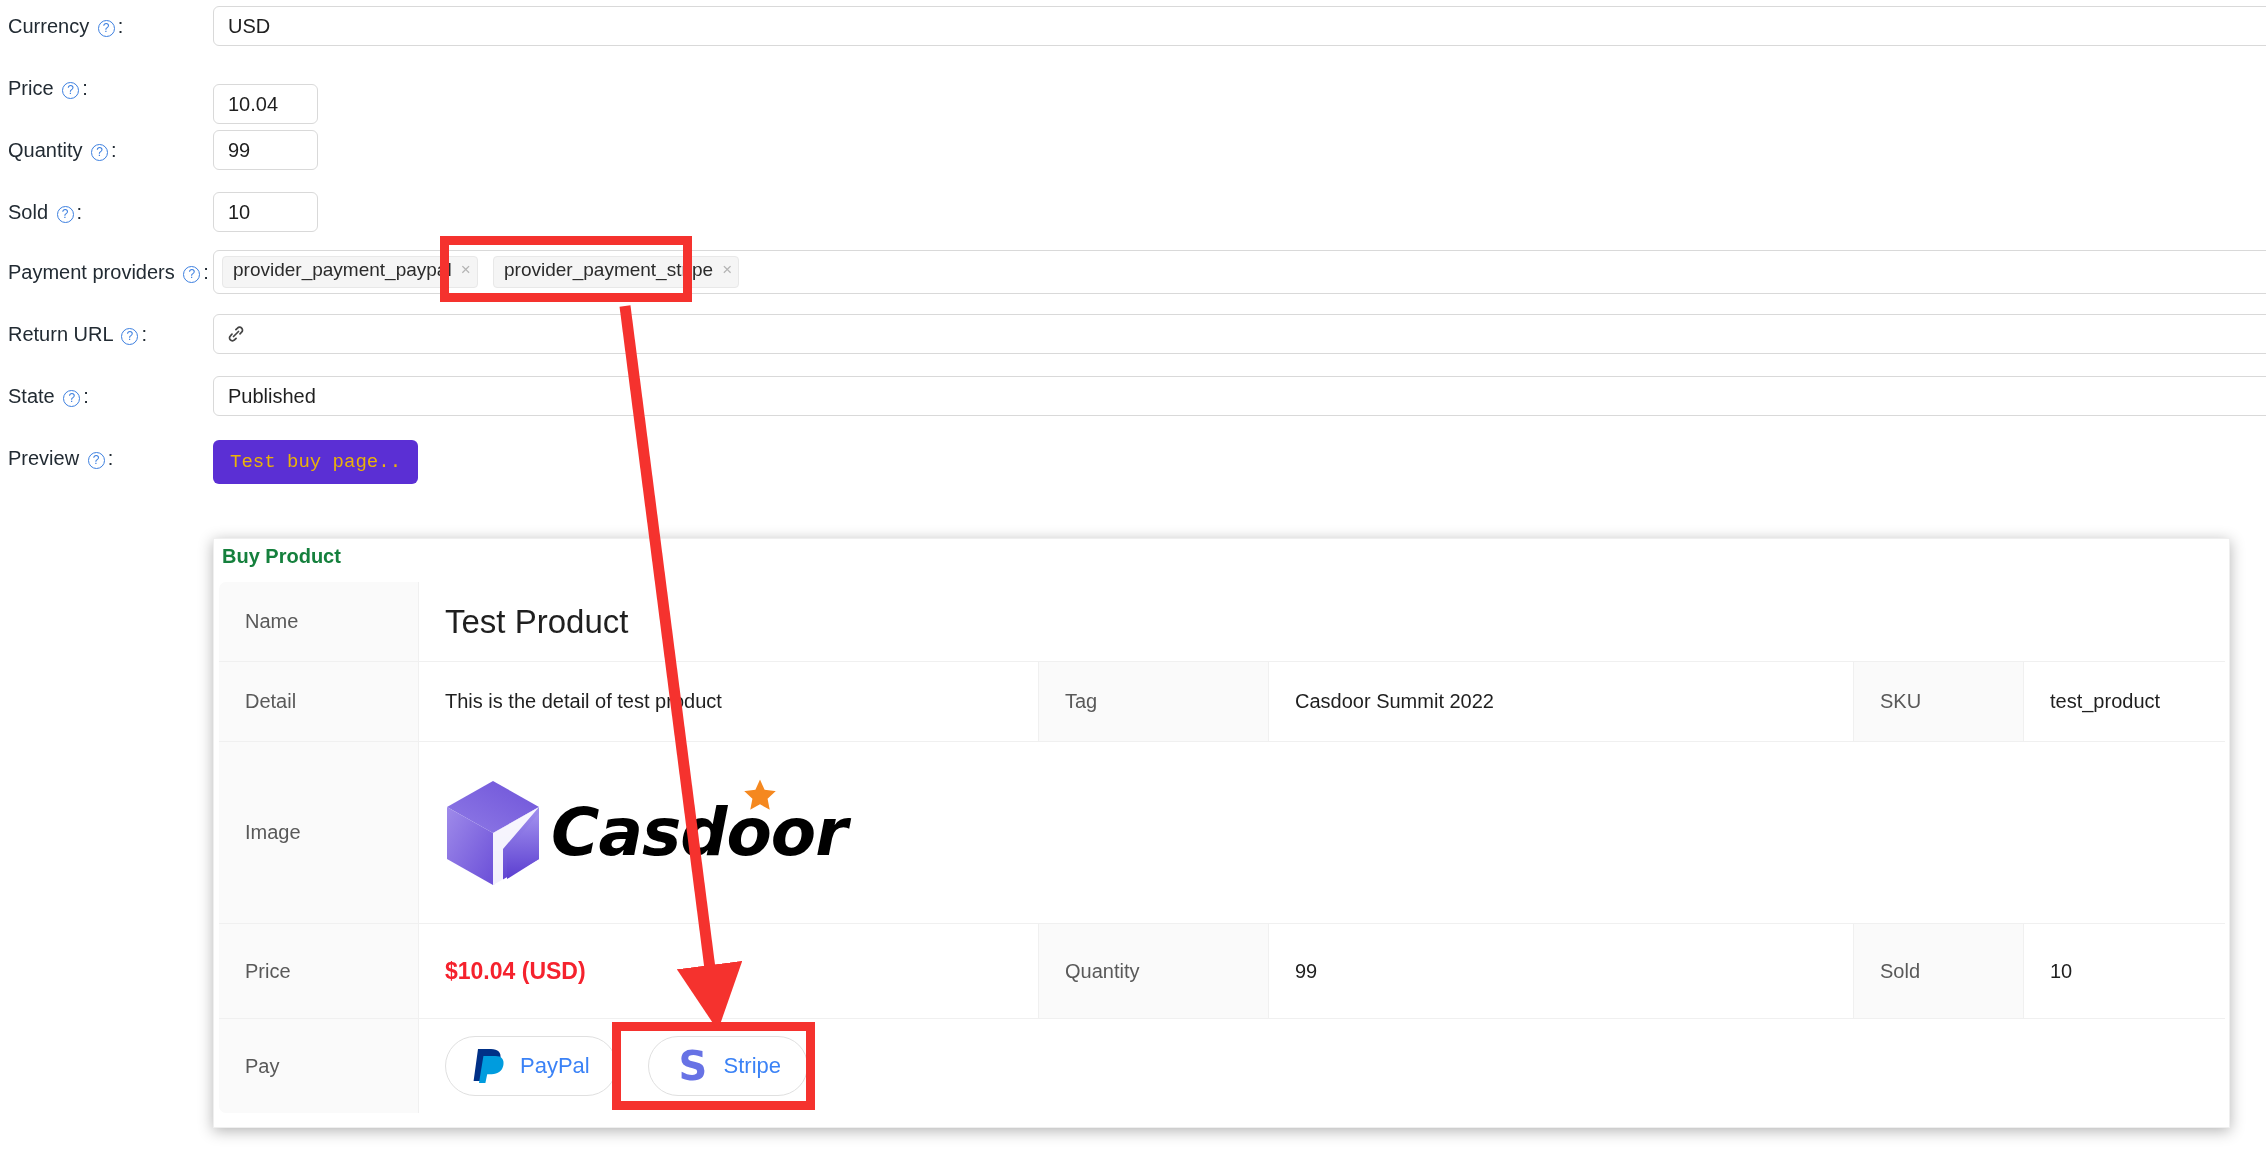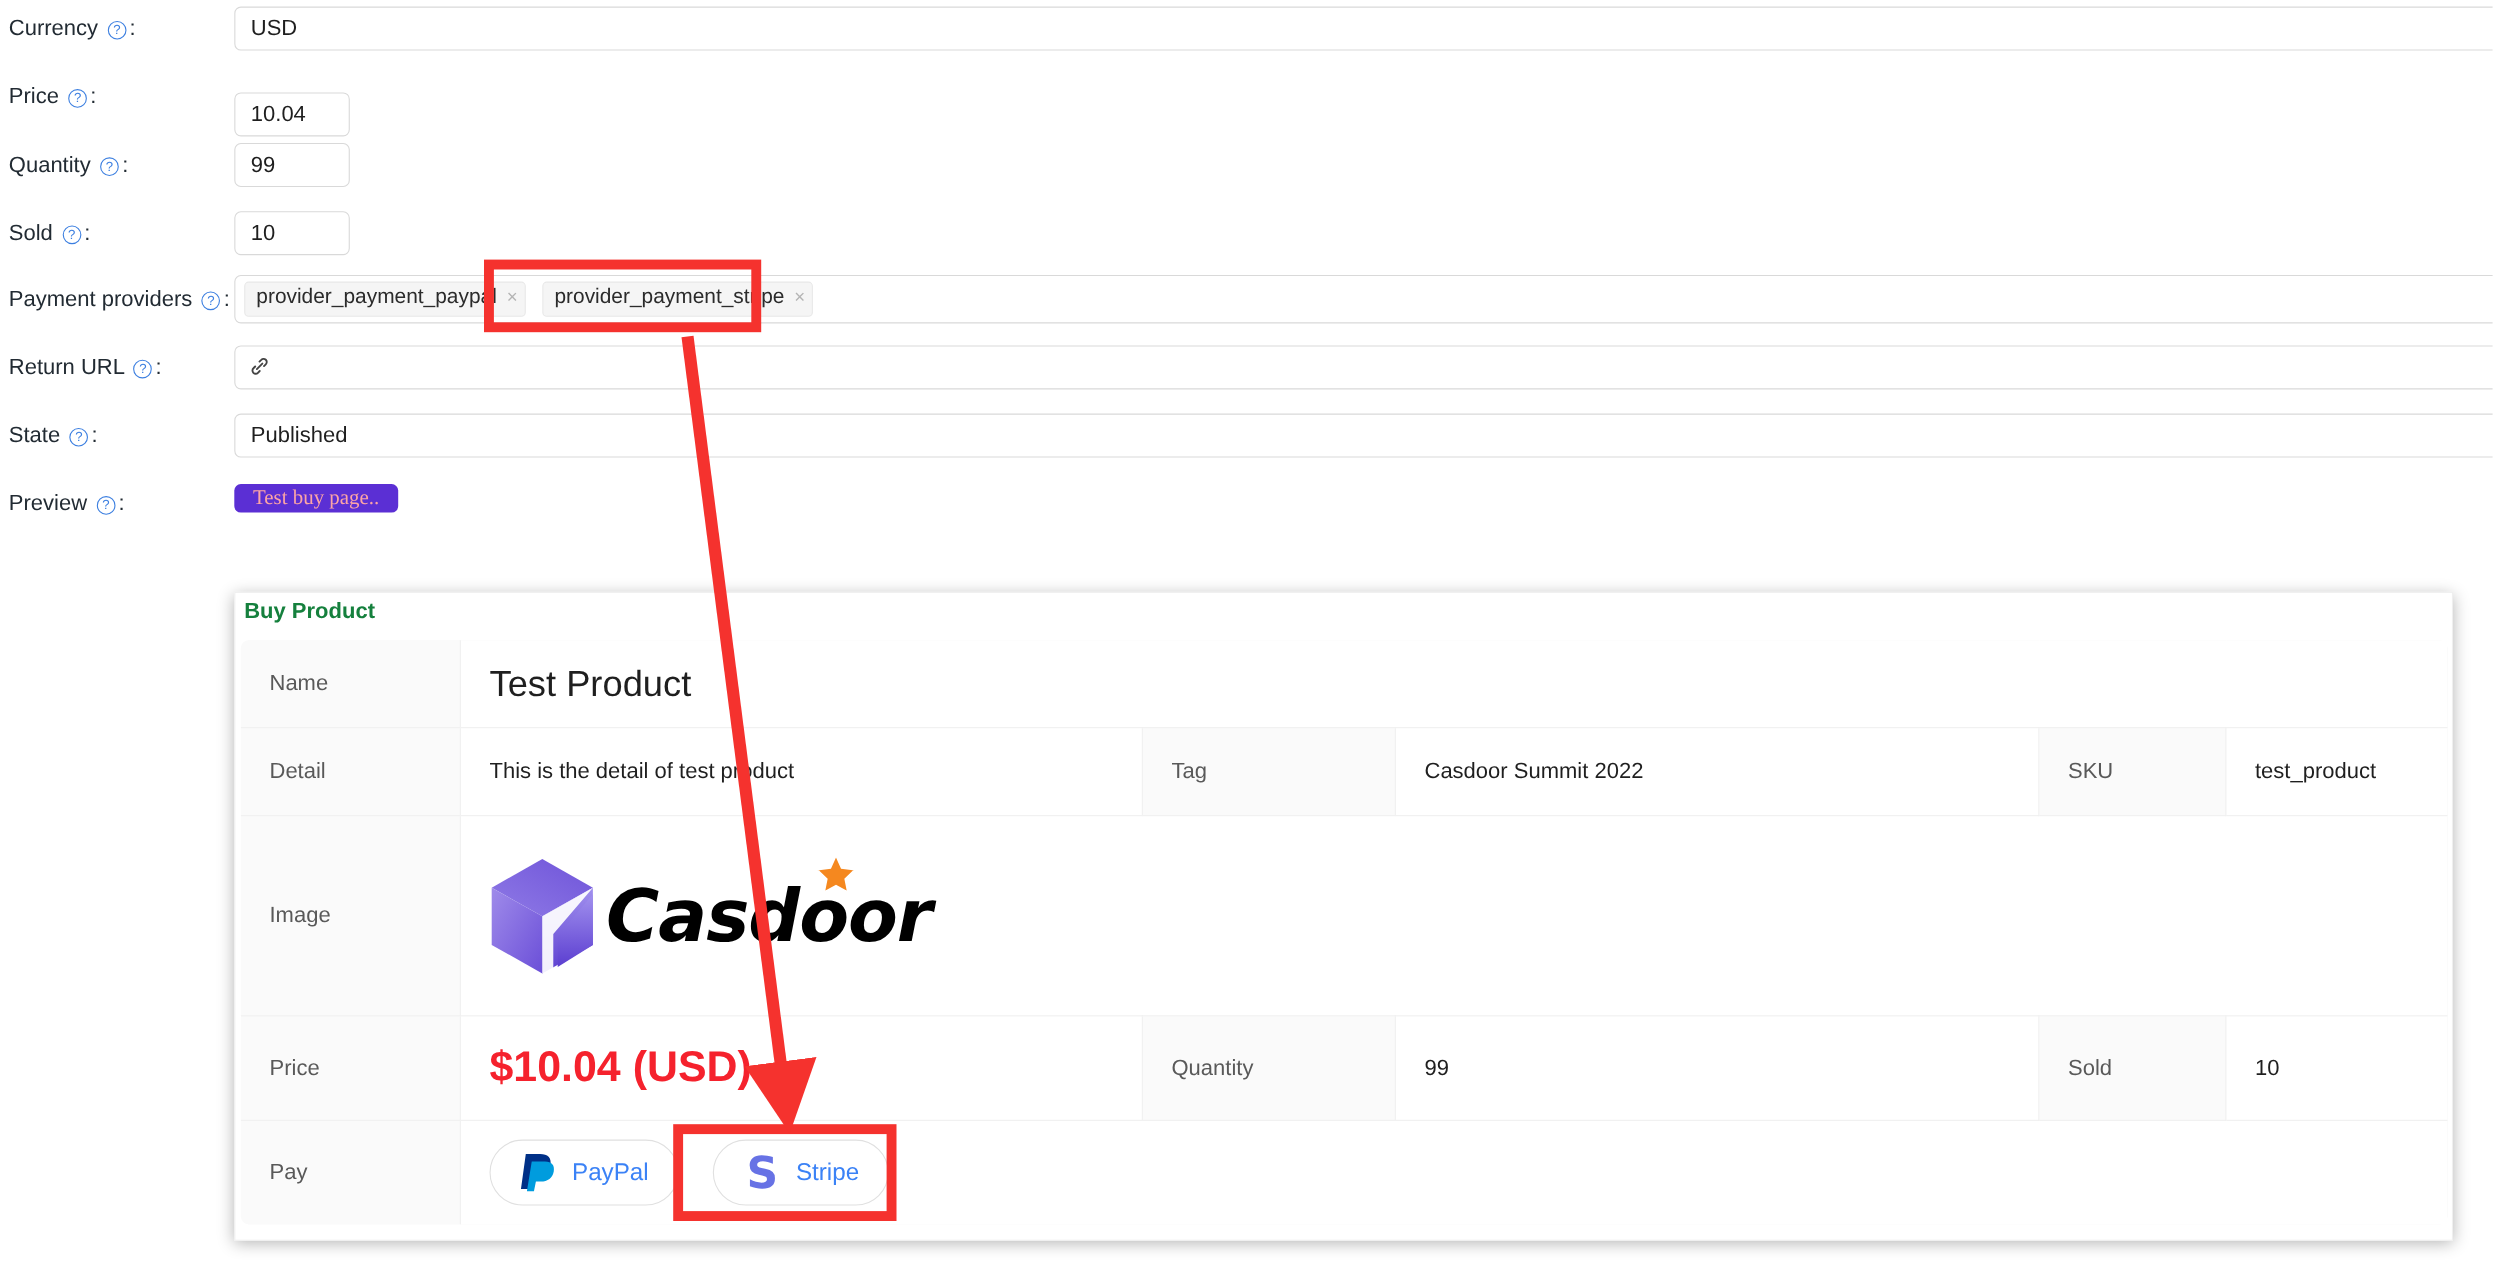--- a/index.html
+++ b/index.html
@@ -61,24 +61,24 @@
   }
   .tag .tag-x {
     margin-left: 9px; color: #b4b4b4; font-size: 17px;
     line-height: 1; cursor: pointer;
   }
 
   .link-icon { display:inline-block; width:24px; height:24px; vertical-align:-5px; }
 
   .btn-primary {
     position: absolute; left: 213px; top: 2px;
-    height: 26px; padding: 0 17px;
-    background: #5b2fd4; color: #fca5a5;
+    height: 44px; padding: 0 17px;
+    background: #5b2fd4; color: #eab308;
     border: none; border-radius: 6px;
-    font-size: 19px; font-family: Liberation Serif, serif;
+    font-size: 19px; font-family: Liberation Mono, monospace;
     cursor: pointer;
   }
 
   
   .card {
     position: absolute; left: 213px; top: 538px;
     width: 2017px; height: 590px;
     background: #fff;
     border: 1px solid #efefef;
     box-shadow: 0 3px 14px rgba(0,0,0,.30);
@@ -109,21 +109,21 @@
   .col-val2 { width: 585px; }
   .col-lbl3 { width: 170px; }
 
   .r-name { height: 80px; }
   .r-detail { height: 80px; }
   .r-image { height: 182px; }
   .r-price { height: 95px; }
   .r-pay { height: 95px; }
 
   .prod-name { font-size: 33px; color: #1f1f1f; }
-  .prod-price { font-size: 39px; font-weight: bold; color: #f5222d; }
+  .prod-price { font-size: 23px; font-weight: bold; color: #f5222d; }
 
   
   .logo-wrap { display:flex; align-items:center; height:100%;font-style:italic; }
   .logo-text {
     font-size: 66px; font-weight: bold; color:#000;
     letter-spacing: -1px; margin-left: 10px;
     font-family: "DejaVu Sans", sans-serif;
   }
 
   

